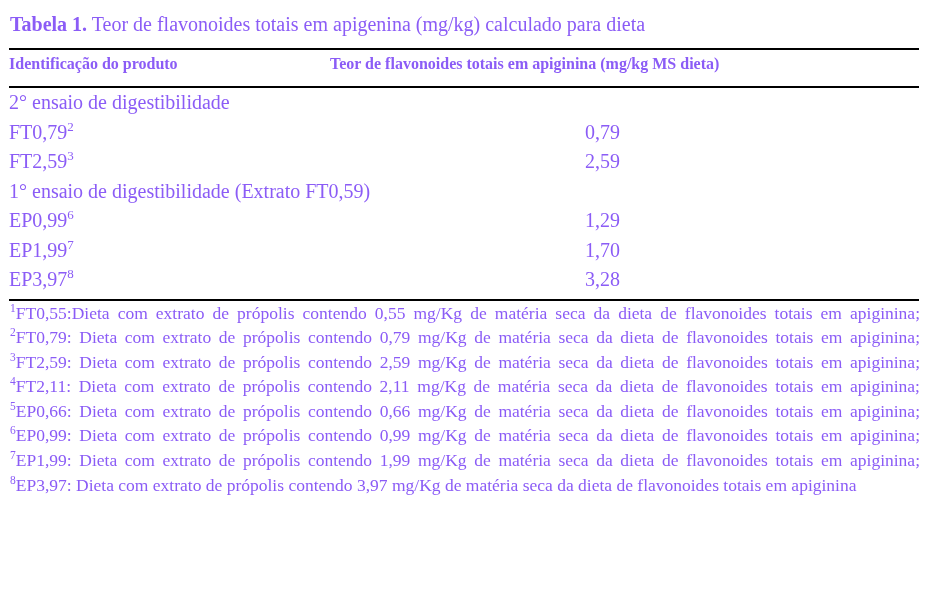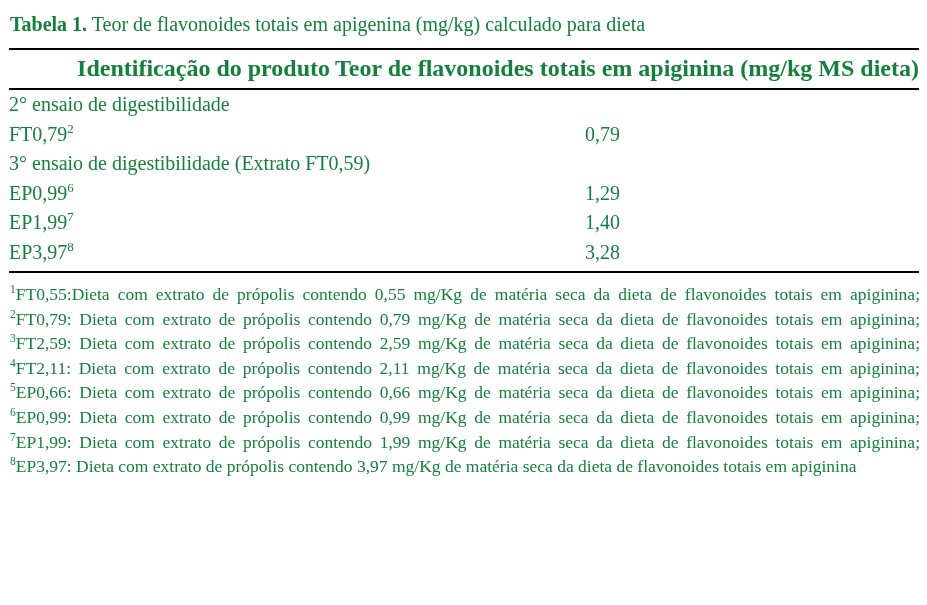--- a/index.html
+++ b/index.html
@@ -9,64 +9,64 @@
     width: 927px;
     height: 605px;
     overflow: hidden;
   }
   .page {
     box-sizing: border-box;
     width: 927px;
     height: 449px;
     padding: 12px 8px 0 9px;
     font-family: "Liberation Serif", serif;
-    color: #15803d;
+    color: #8b5cf6;
   }
   .caption {
     font-size: 20px;
     line-height: 24px;
     margin: 0 0 12px 1px;
     white-space: nowrap;
   }
   .caption .caption-label { font-weight: bold; }
   table.flav-table {
     width: 910px;
     border-collapse: collapse;
     border-top: 2px solid #000;
     border-bottom: 2px solid #000;
     table-layout: fixed;
   }
   table.flav-table col.c1 { width: 321px; }
   table.flav-table col.c2 { width: 589px; }
   thead th {
-    font-size: 24px;
+    font-size: 16px;
     font-weight: bold;
-    text-align: right;
+    text-align: left;
     vertical-align: middle;
-    padding: 5px 0 6px 0;
+    padding: 5px 0 13px 0;
     border-bottom: 2px solid #000;
     white-space: nowrap;
   }
   tbody td {
     font-size: 20px;
     height: 29.5px;
     vertical-align: middle;
     padding: 0;
     white-space: nowrap;
   }
   tbody tr:last-child td { padding-bottom: 4px; margin-left: 24px; }
   td.val { padding-left: 255px; }
   sup {
     font-size: 13px;
     line-height: 0;
     vertical-align: super;
   }
   .footnotes {
     width: 910px;
-    margin: 9px 0 0 1px;
+    margin: 0 0 0 1px;
     font-size: 17.5px;
     line-height: 24.6px;
     text-align: justify;
   }
   .footnotes sup { font-size: 11.5px; }
 </style>
 </head>
 <body>
 
 <div class="page">
@@ -86,29 +86,33 @@
     </thead>
     <tbody>
         <tr>
           <td colspan="2">2° ensaio de digestibilidade</td>
         </tr>
         <tr>
           <td>FT0,79<sup>2</sup></td>
           <td class="val">0,79</td>
         </tr>
         <tr>
-          <td colspan="2">3° ensaio de digestibilidade (Extrato FT0,59)</td>
+          <td>FT2,59<sup>3</sup></td>
+          <td class="val">2,59</td>
+        </tr>
+        <tr>
+          <td colspan="2">1° ensaio de digestibilidade (Extrato FT0,59)</td>
         </tr>
         <tr>
           <td>EP0,99<sup>6</sup></td>
           <td class="val">1,29</td>
         </tr>
         <tr>
           <td>EP1,99<sup>7</sup></td>
-          <td class="val">1,40</td>
+          <td class="val">1,70</td>
         </tr>
         <tr>
           <td>EP3,97<sup>8</sup></td>
           <td class="val">3,28</td>
         </tr>
       </tbody>
   </table>
 
   <p class="footnotes"><span><sup>1</sup>FT0,55:Dieta com extrato de própolis contendo 0,55 mg/Kg de matéria seca da dieta de flavonoides totais em apiginina; </span><span><sup>2</sup>FT0,79: Dieta com extrato de própolis contendo 0,79 mg/Kg de matéria seca da dieta de flavonoides totais em apiginina; </span><span><sup>3</sup>FT2,59: Dieta com extrato de própolis contendo 2,59 mg/Kg de matéria seca da dieta de flavonoides totais em apiginina; </span><span><sup>4</sup>FT2,11: Dieta com extrato de própolis contendo 2,11 mg/Kg de matéria seca da dieta de flavonoides totais em apiginina; </span><span><sup>5</sup>EP0,66: Dieta com extrato de própolis contendo 0,66 mg/Kg de matéria seca da dieta de flavonoides totais em apiginina; </span><span><sup>6</sup>EP0,99: Dieta com extrato de própolis contendo 0,99 mg/Kg de matéria seca da dieta de flavonoides totais em apiginina; </span><span><sup>7</sup>EP1,99: Dieta com extrato de própolis contendo 1,99 mg/Kg de matéria seca da dieta de flavonoides totais em apiginina; </span><span><sup>8</sup>EP3,97: Dieta com extrato de própolis contendo 3,97 mg/Kg de matéria seca da dieta de flavonoides totais em apiginina</span></p>
 

